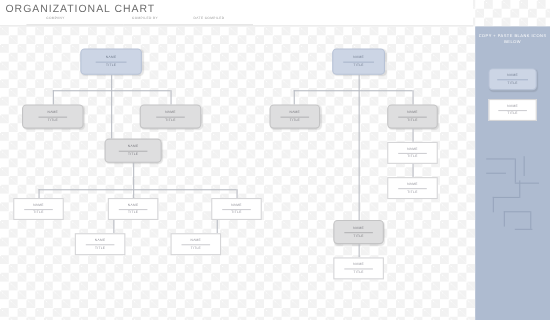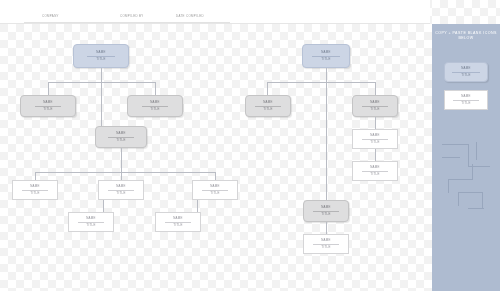--- a/index.html
+++ b/index.html
@@ -154,20 +154,21 @@
   .sb-line.v { width: 1px; }
   .sb-line.h { height: 1px; }
 </style>
 </head>
 <body>
 
 <div id="canvas">
 
   <div id="header-band"></div>
 
+  <div id="page-title">ORGANIZATIONAL CHART</div>
 
   <div class="field" id="field-company">
     <span class="field-label">COMPANY</span>
     <span class="field-rule" style="width:88px"></span>
   </div>
   <div class="field" id="field-compiled">
     <span class="field-label">COMPILED BY</span>
     <span class="field-rule" style="width:58px"></span>
   </div>
   <div class="field" id="field-date">

